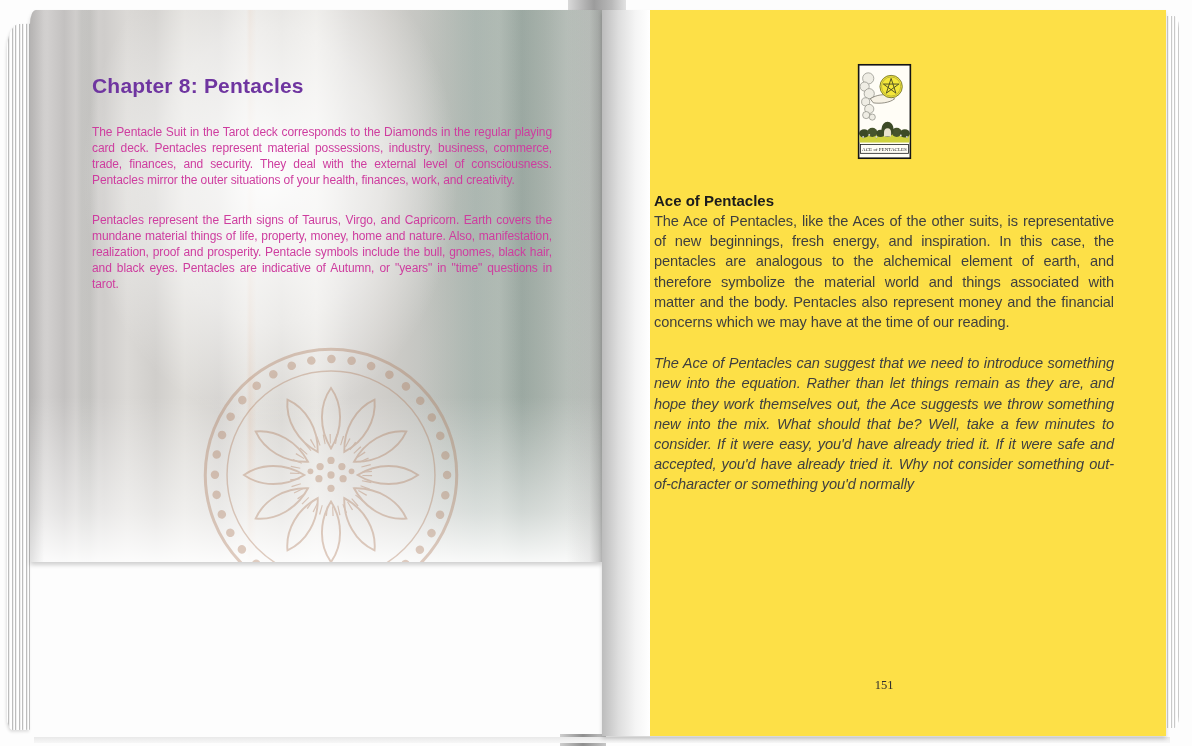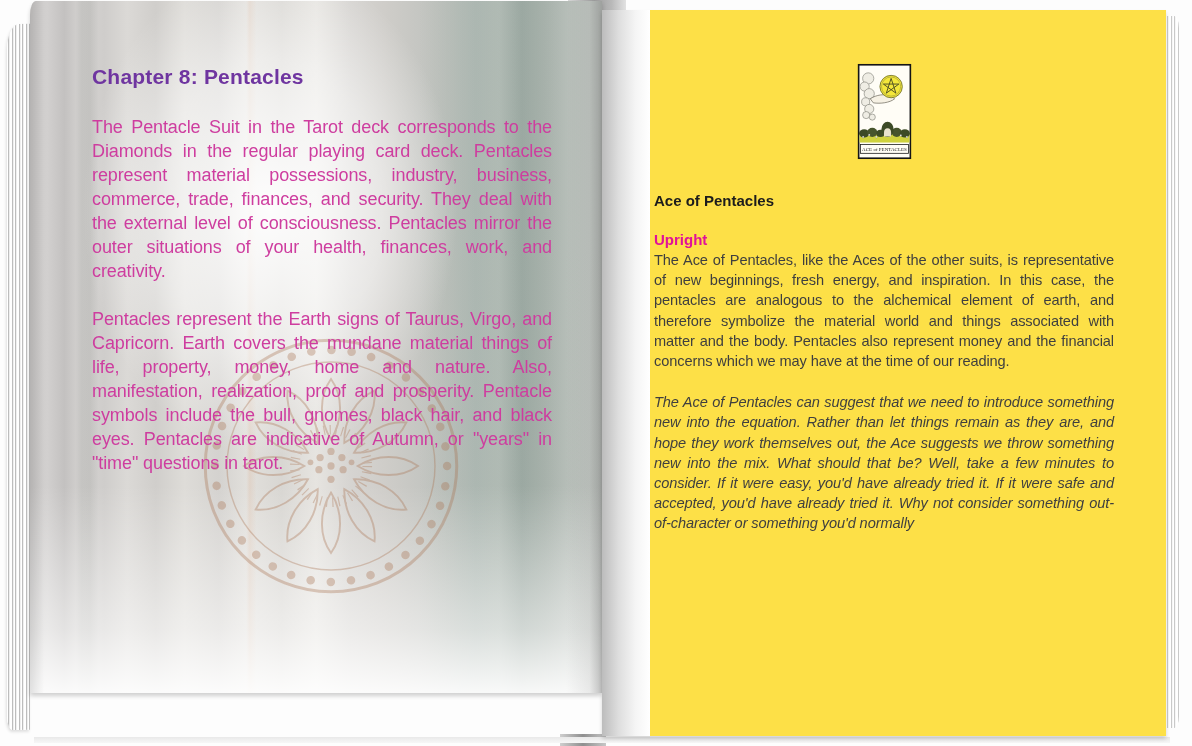--- a/index.html
+++ b/index.html
@@ -18,41 +18,41 @@
   
   .edge-left { position:absolute; left:7px; top:24px; width:23px; height:706px;
     background:repeating-linear-gradient(90deg,#ffffff 0 1.2px,#bdbdbd 1.2px 2.3px,#efefef 2.3px 3.5px);
     border-top-left-radius:12px 26px; border-bottom-left-radius:6px 14px;
     transform:skewY(-0.7deg); box-shadow:-1px 2px 3px rgba(0,0,0,0.12); }
   .edge-right { position:absolute; left:1166px; top:16px; width:13px; height:712px;
     background:repeating-linear-gradient(90deg,#ffffff 0 1.4px,#c9c9c9 1.4px 2.4px,#f6f6f6 2.4px 3.4px);
     border-top-right-radius:5px 12px; border-bottom-right-radius:5px 12px; }
 
   
-  .left-page { position:absolute; left:30px; top:1px; width:572px; height:692px;
+  .left-page { position:absolute; left:30px; top:10px; width:572px; height:552px;
     border-top-left-radius:6px 14px; overflow:hidden;
     box-shadow:0 3px 4px rgba(0,0,0,0.18);
     background:
       linear-gradient(0deg, rgba(255,255,255,0.92) 0%, rgba(255,255,255,0.55) 9%, rgba(255,255,255,0) 30%),
       radial-gradient(ellipse 250px 330px at 42% 30%, rgba(255,255,255,0.95) 0%, rgba(255,255,255,0.5) 45%, rgba(255,255,255,0) 75%),
       linear-gradient(90deg, transparent 0 37.8%, rgba(214,140,90,0.14) 38.4%, transparent 39.6%),
       linear-gradient(90deg, transparent 0 8%, rgba(85,92,88,0.12) 9% 10.5%, transparent 12%),
       linear-gradient(90deg, transparent 68%, rgba(95,135,124,0.12) 76%, rgba(58,108,97,0.16) 86%, rgba(95,135,124,0.10) 100%),
       linear-gradient(90deg,#c9c7c6 0%,#d2d0cf 3%,#c3c1c0 6%,#d5d3d1 9%,#cfcdcb 13%,#dbd9d6 17%,#d0cecb 22%,#dedcd8 27%,#d4d2cf 33%,#e2e0dc 38%,#d8d6d2 44%,#e6e4e0 50%,#d6d4d1 56%,#cfcdc9 62%,#c5c6c2 68%,#bfc2bd 73%,#b9bfba 78%,#c2c6c0 82%,#aeb4ae 86%,#b8bcb6 90%,#c6c8c3 94%,#cccdc9 100%); }
   .left-page::before { content:""; position:absolute; left:0; top:0; bottom:0; width:14px;
     background:linear-gradient(90deg, rgba(0,0,0,0.10), rgba(0,0,0,0)); }
   .left-page::after { content:""; position:absolute; right:0; top:0; bottom:0; width:36px;
     background:linear-gradient(270deg, rgba(105,105,105,0.40) 0, rgba(150,150,150,0.16) 35%, rgba(0,0,0,0) 100%); }
 
   .mandala { position:absolute; left:168px; top:332px; width:266px; height:266px;
     opacity:0.34; z-index:1; }
 
   .left-content { position:absolute; left:62px; top:64px; width:460px; z-index:2; }
   .chapter-title { font-size:21px; font-weight:700; color:#6F35A0; letter-spacing:0.2px; }
-  .left-content p { margin-top:24px; font-size:18px; line-height:24px;
+  .left-content p { margin-top:24px; font-size:12px; line-height:16px;
     color:#CE3D9F; text-align:justify; letter-spacing:-0.1px; }
   .left-content p:first-of-type { margin-top:26px; }
 
   
   .right-page { position:absolute; left:602px; top:10px; width:564px; height:726px;
     background:#fde047; box-shadow:0 3px 4px rgba(0,0,0,0.16); overflow:hidden; }
   .right-page::before { content:""; position:absolute; left:0; top:0; bottom:0; width:48px;
     background:linear-gradient(90deg,#bcbcbc 0%,#dedede 35%,#f5f5f5 70%,#ffffff 100%); }
 
   .right-content { position:absolute; left:52px; top:52px; width:460px; }
@@ -180,21 +180,21 @@
                 <circle cx="44" cy="72" r="0.9"></circle>
               <circle cx="50" cy="73.5" r="0.9"></circle>
             </g>
           </g>
           <rect x="4.5" y="81" width="47" height="8.6" fill="#fffdf6" stroke="#222" stroke-width="0.8"></rect>
           <text x="28" y="87.4" text-anchor="middle" textLength="44" lengthAdjust="spacingAndGlyphs" font-family="Liberation Serif, serif" font-size="4.8" fill="#222">ACE of PENTACLES</text>
         </svg>
       </div>
 
       <div class="rp-heading">Ace of Pentacles</div>
-      <div class="rp-section">Upright</div>
 
       <p class="body">The Ace of Pentacles, like the Aces of the other suits, is representative of new beginnings, fresh energy, and inspiration. In this case, the pentacles are analogous to the alchemical element of earth, and therefore symbolize the material world and things associated with matter and the body. Pentacles also represent money and the financial concerns which we may have at the time of our reading.</p>
       <p class="body">The Ace of Pentacles can suggest that we need to introduce something new into the equation. Rather than let things remain as they are, and hope they work themselves out, the Ace suggests we throw something new into the mix. What should that be? Well, take a few minutes to consider. If it were easy, you'd have already tried it. If it were safe and accepted, you'd have already tried it.  Why not consider something out-of-character or something you'd normally</p>
     </div>
 
+    <div class="page-number">151</div>
   </div>
 
 </div>
 
 </body></html>

